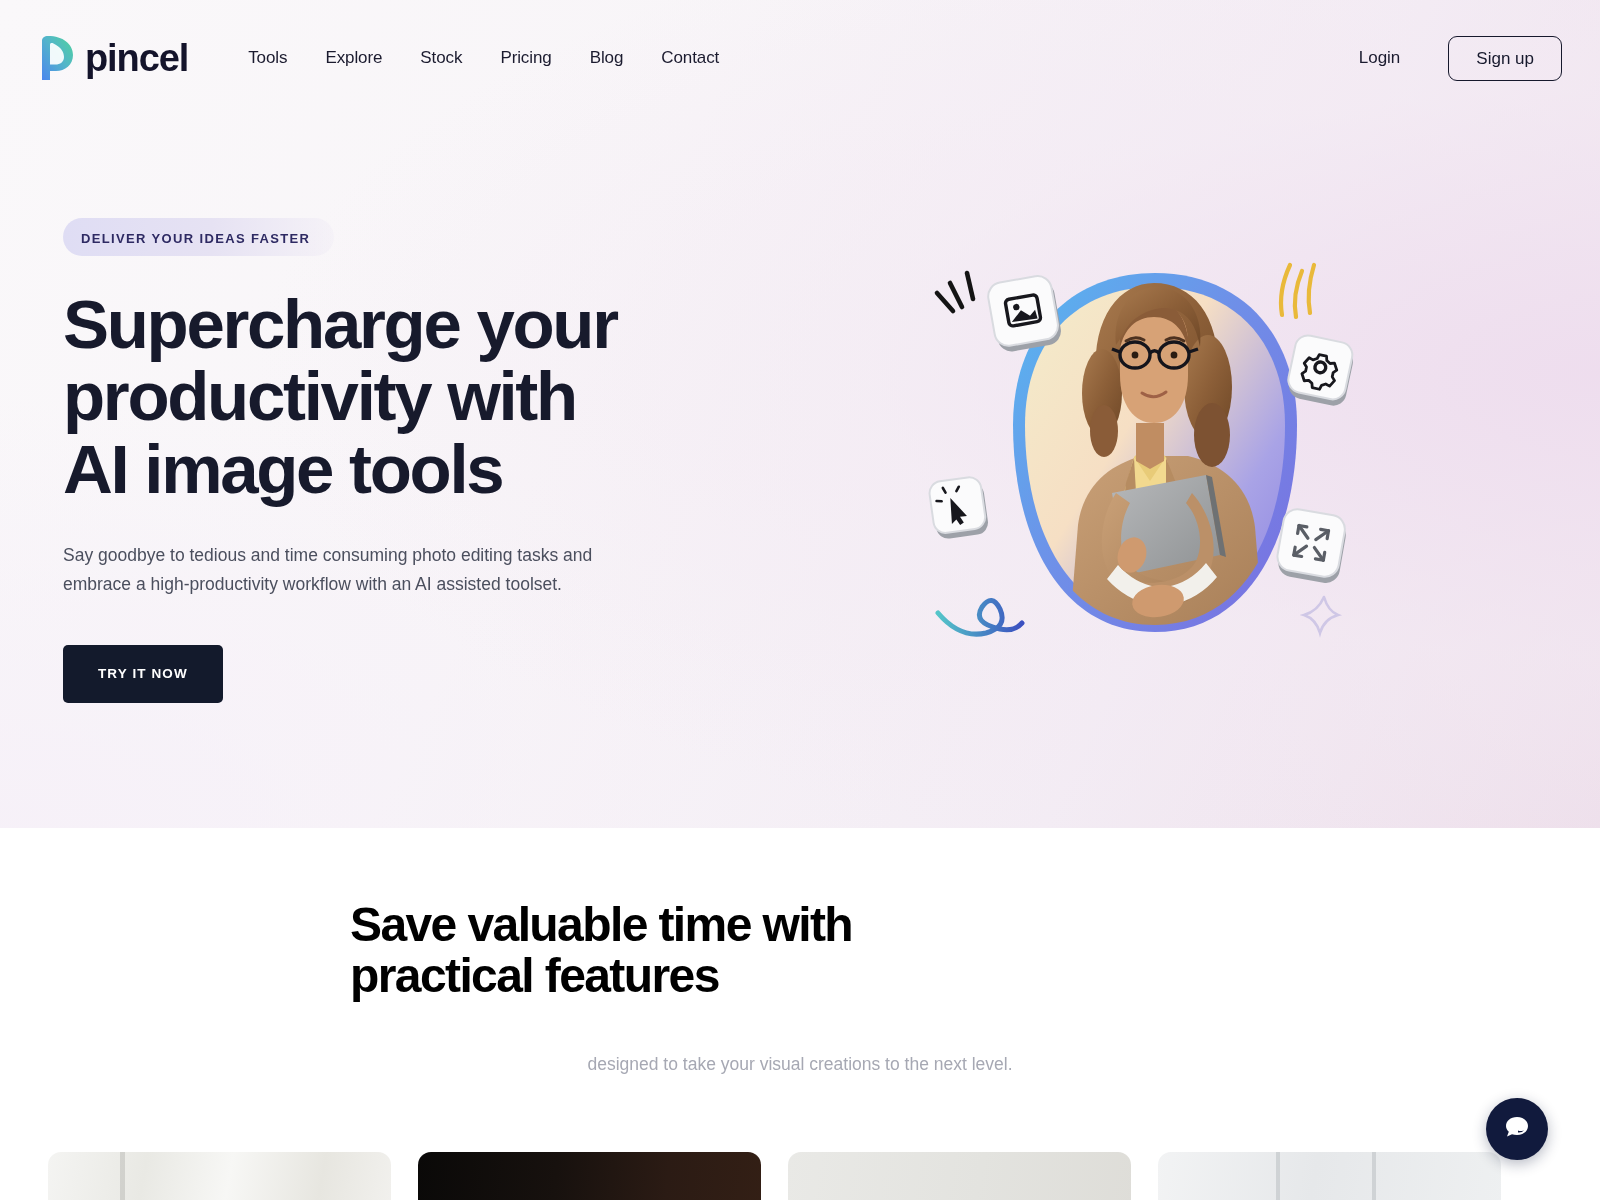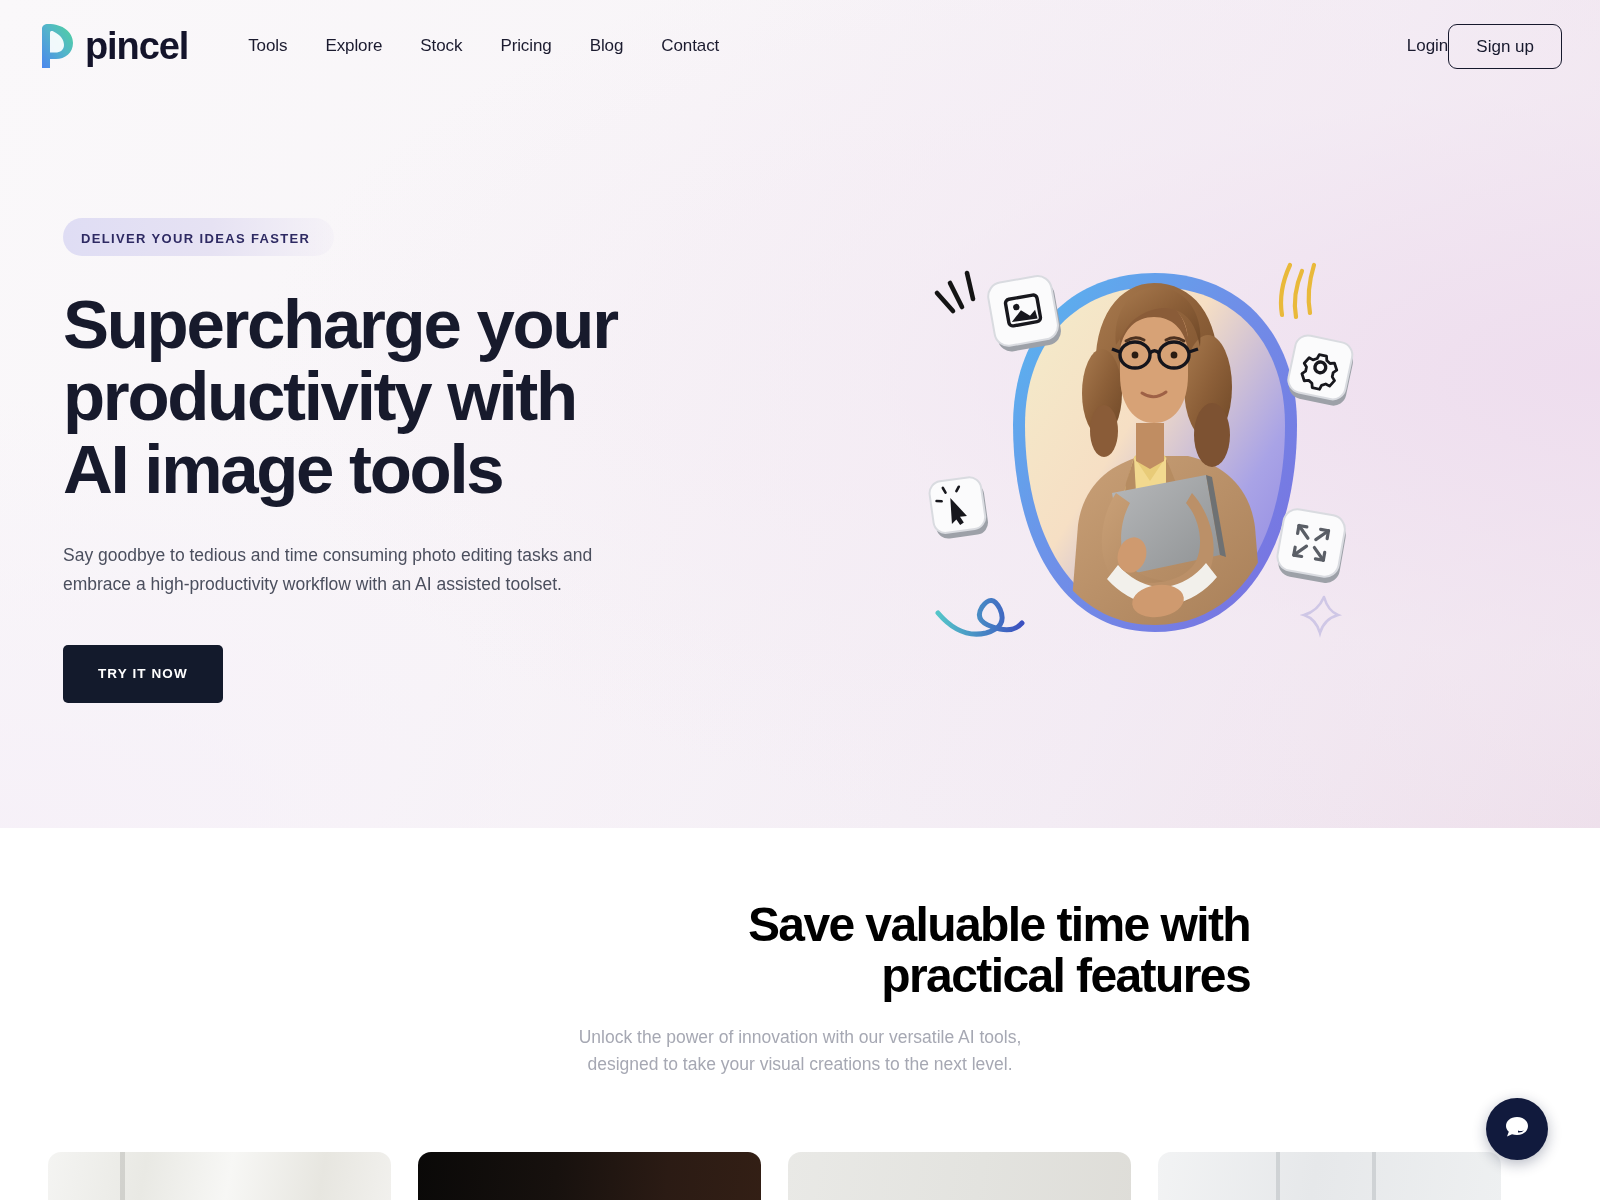--- a/index.html
+++ b/index.html
@@ -18,41 +18,41 @@
     height:828px;
     background:
       radial-gradient(120% 90% at 100% 45%, rgba(238,221,238,.95) 0%, rgba(243,233,243,.55) 38%, rgba(249,246,249,0) 70%),
       radial-gradient(90% 80% at 0% 100%, rgba(246,240,248,.9) 0%, rgba(250,248,251,0) 65%),
       linear-gradient(115deg, #faf8fa 0%, #f8f5f8 38%, #f3ecf4 72%, #eddeea 100%);
     overflow:hidden;
   }
 
   
   .nav {
-    position:absolute; top:0; left:0;
+    position:absolute; top:12px; left:0;
     width:1600px; height:92px;
     display:flex; align-items:center;
     padding:1px 38px;
   }
   .brand { display:flex; align-items:center; gap:9px; }
   .brand-mark { width:38px; height:46px; display:block; }
   .brand-word {
     font-size:38px; font-weight:700; color:#14142b;
     letter-spacing:-1.1px; line-height:1;
   }
   .nav-links {
     display:flex; align-items:center;
     gap:38px; margin-left:60px;
   }
   .nav-link {
     font-size:17px; color:#1b1b2f; font-weight:400;
     letter-spacing:-.1px; cursor:pointer; white-space:nowrap;
   }
   .nav-right {
-    margin-left:auto; display:flex; align-items:center; 
+    margin-left:auto; display:flex; align-items:center; gap:48px;
   }
   .login-link { font-size:17px; color:#1b1b2f; cursor:pointer; }
   .signup-btn {
     border:1.6px solid #16182c; border-radius:9px;
     padding:13px 27px; font-size:17px; color:#16182c;
     background:transparent; cursor:pointer; line-height:1;
     font-family:inherit;
   }
 
   
@@ -89,21 +89,21 @@
   
   .hero-art { position:absolute; left:920px; top:225px; width:470px; height:470px; }
   .hero-art svg { display:block; }
 
   
   .features {
     position:absolute; top:828px; left:0;
     width:1600px; height:372px; background:#ffffff;
   }
   .features-title {
-    margin:72px auto 0; width:900px; text-align:right;
+    margin:72px auto 0; width:900px; text-align:left;
     font-size:48px; font-weight:700; line-height:1.06;
     letter-spacing:-1.6px; color:#000000;
   }
   .features-sub {
     margin:22px auto 0; width:700px; text-align:center;
     font-size:17.5px; line-height:1.56; color:#a6a8b3;
   }
   .cards-row {
     position:absolute; top:324px; left:48px;
     width:1504px; display:flex; gap:27px;
@@ -358,21 +358,21 @@
     </svg>
   </div>
 </section>
 
 <section class="features">
   <h2 class="features-title">
     <span>Save valuable time with</span><br>
     <span>practical features</span>
   </h2>
   <p class="features-sub">
-    <span>Unlock the power of innovation with our versatile AI tools,</span><br>
+    <br>
     <span>designed to take your visual creations to the next level.</span>
   </p>
 
   <div class="cards-row">
     <div class="card card-1"></div>
     <div class="card card-2"></div>
     <div class="card card-3"></div>
     <div class="card card-4"></div>
   </div>
 </section>

